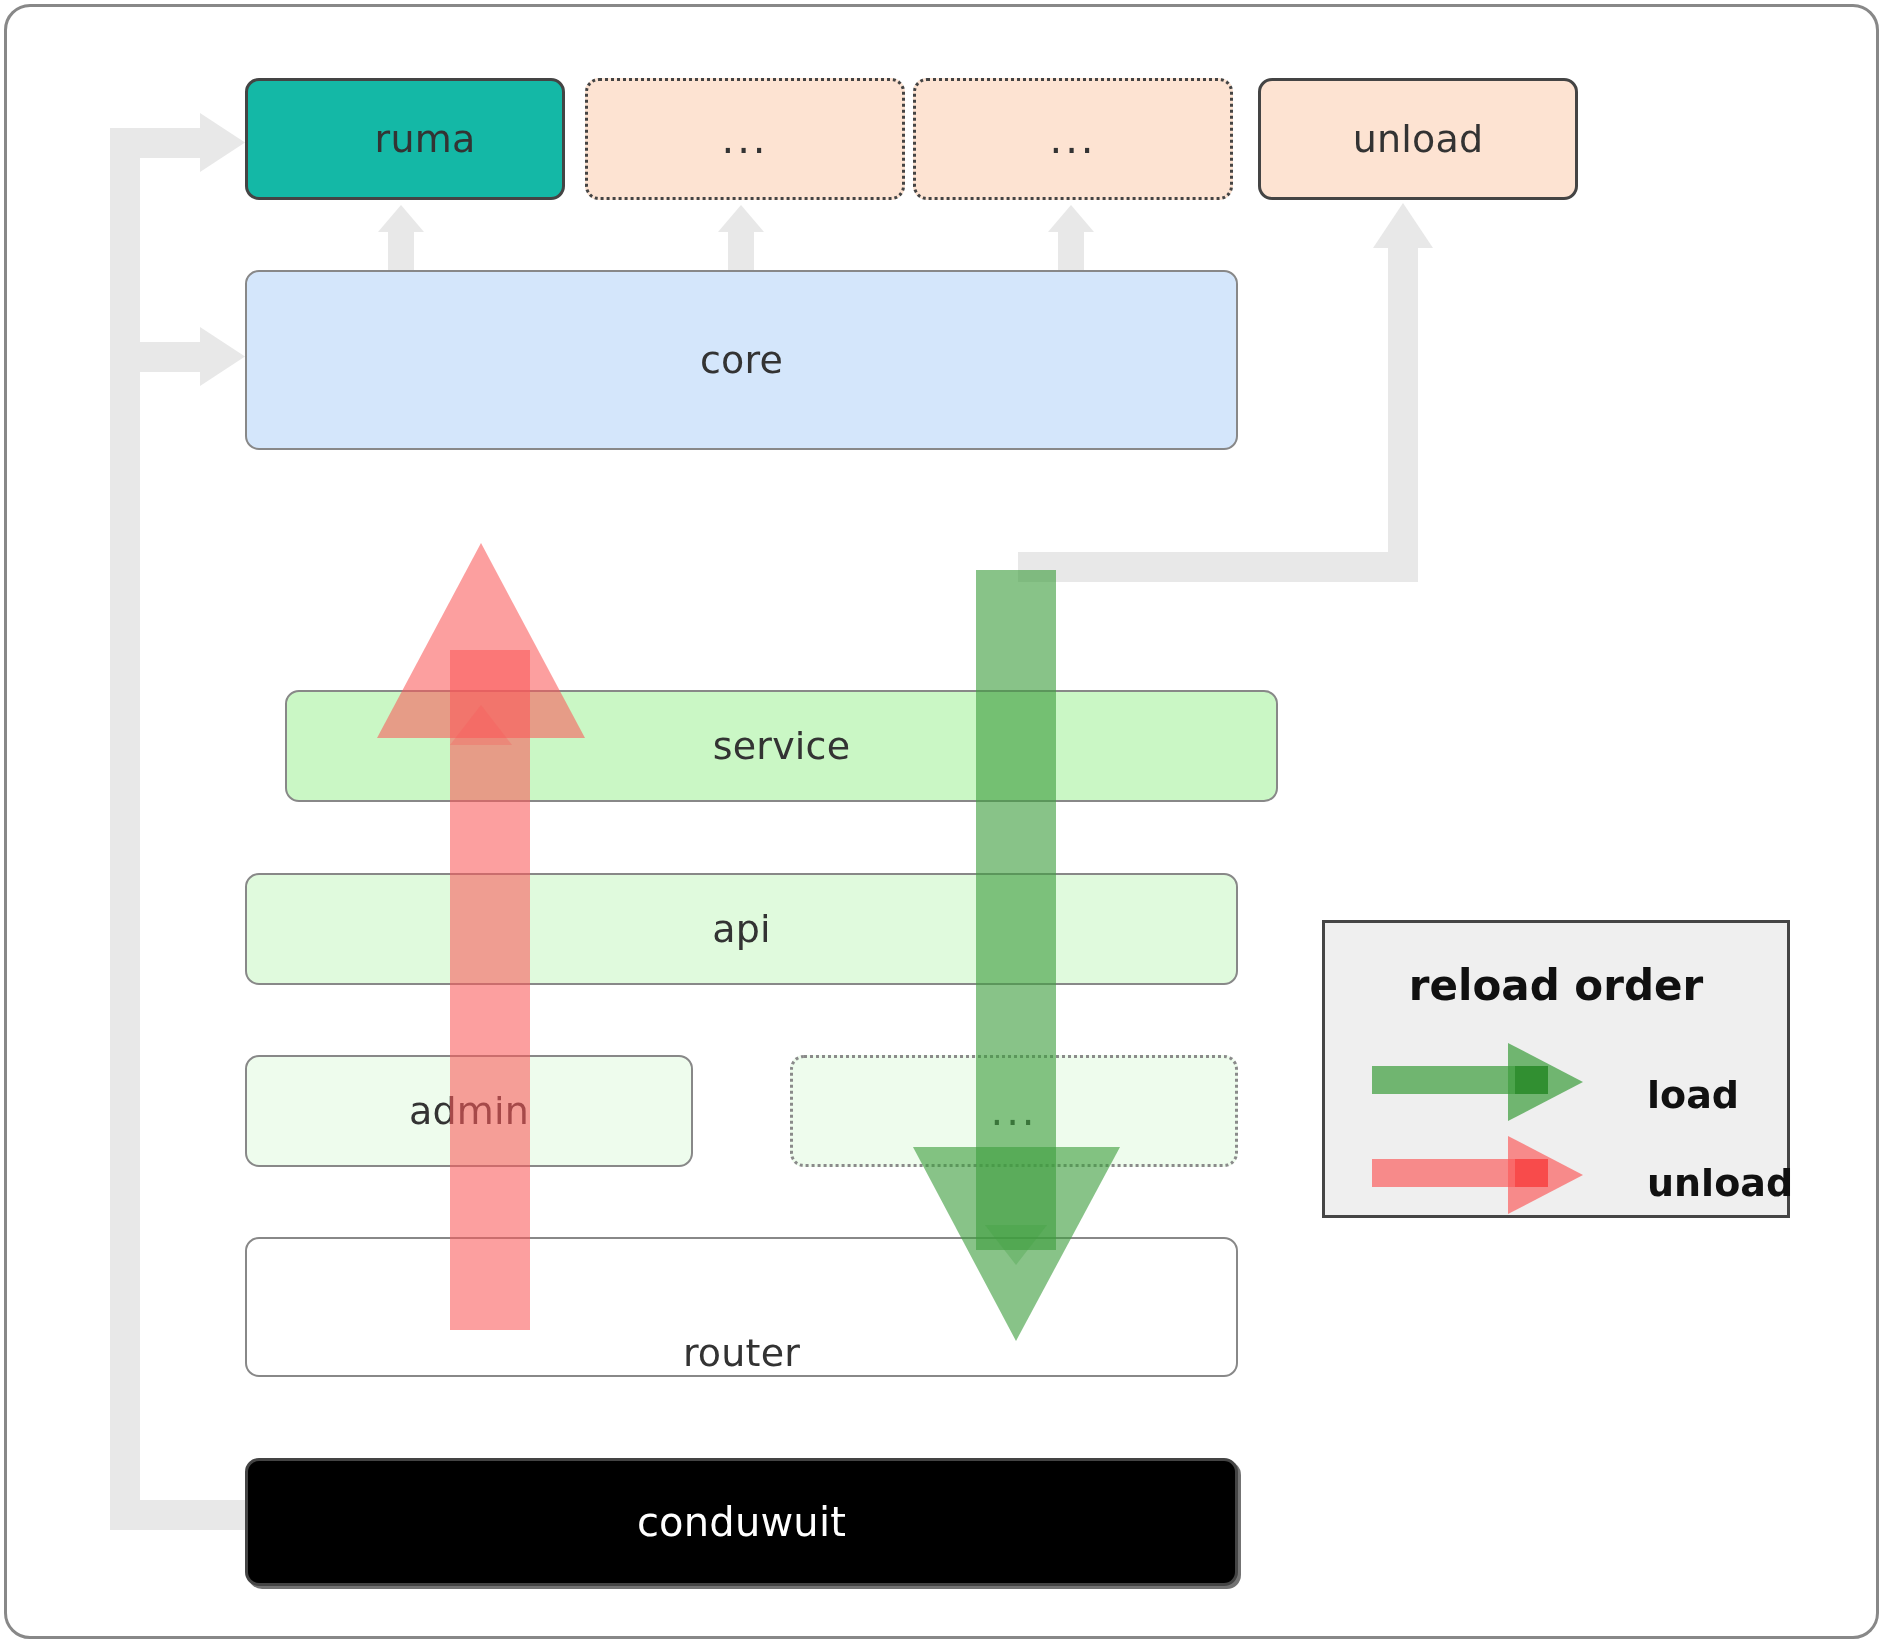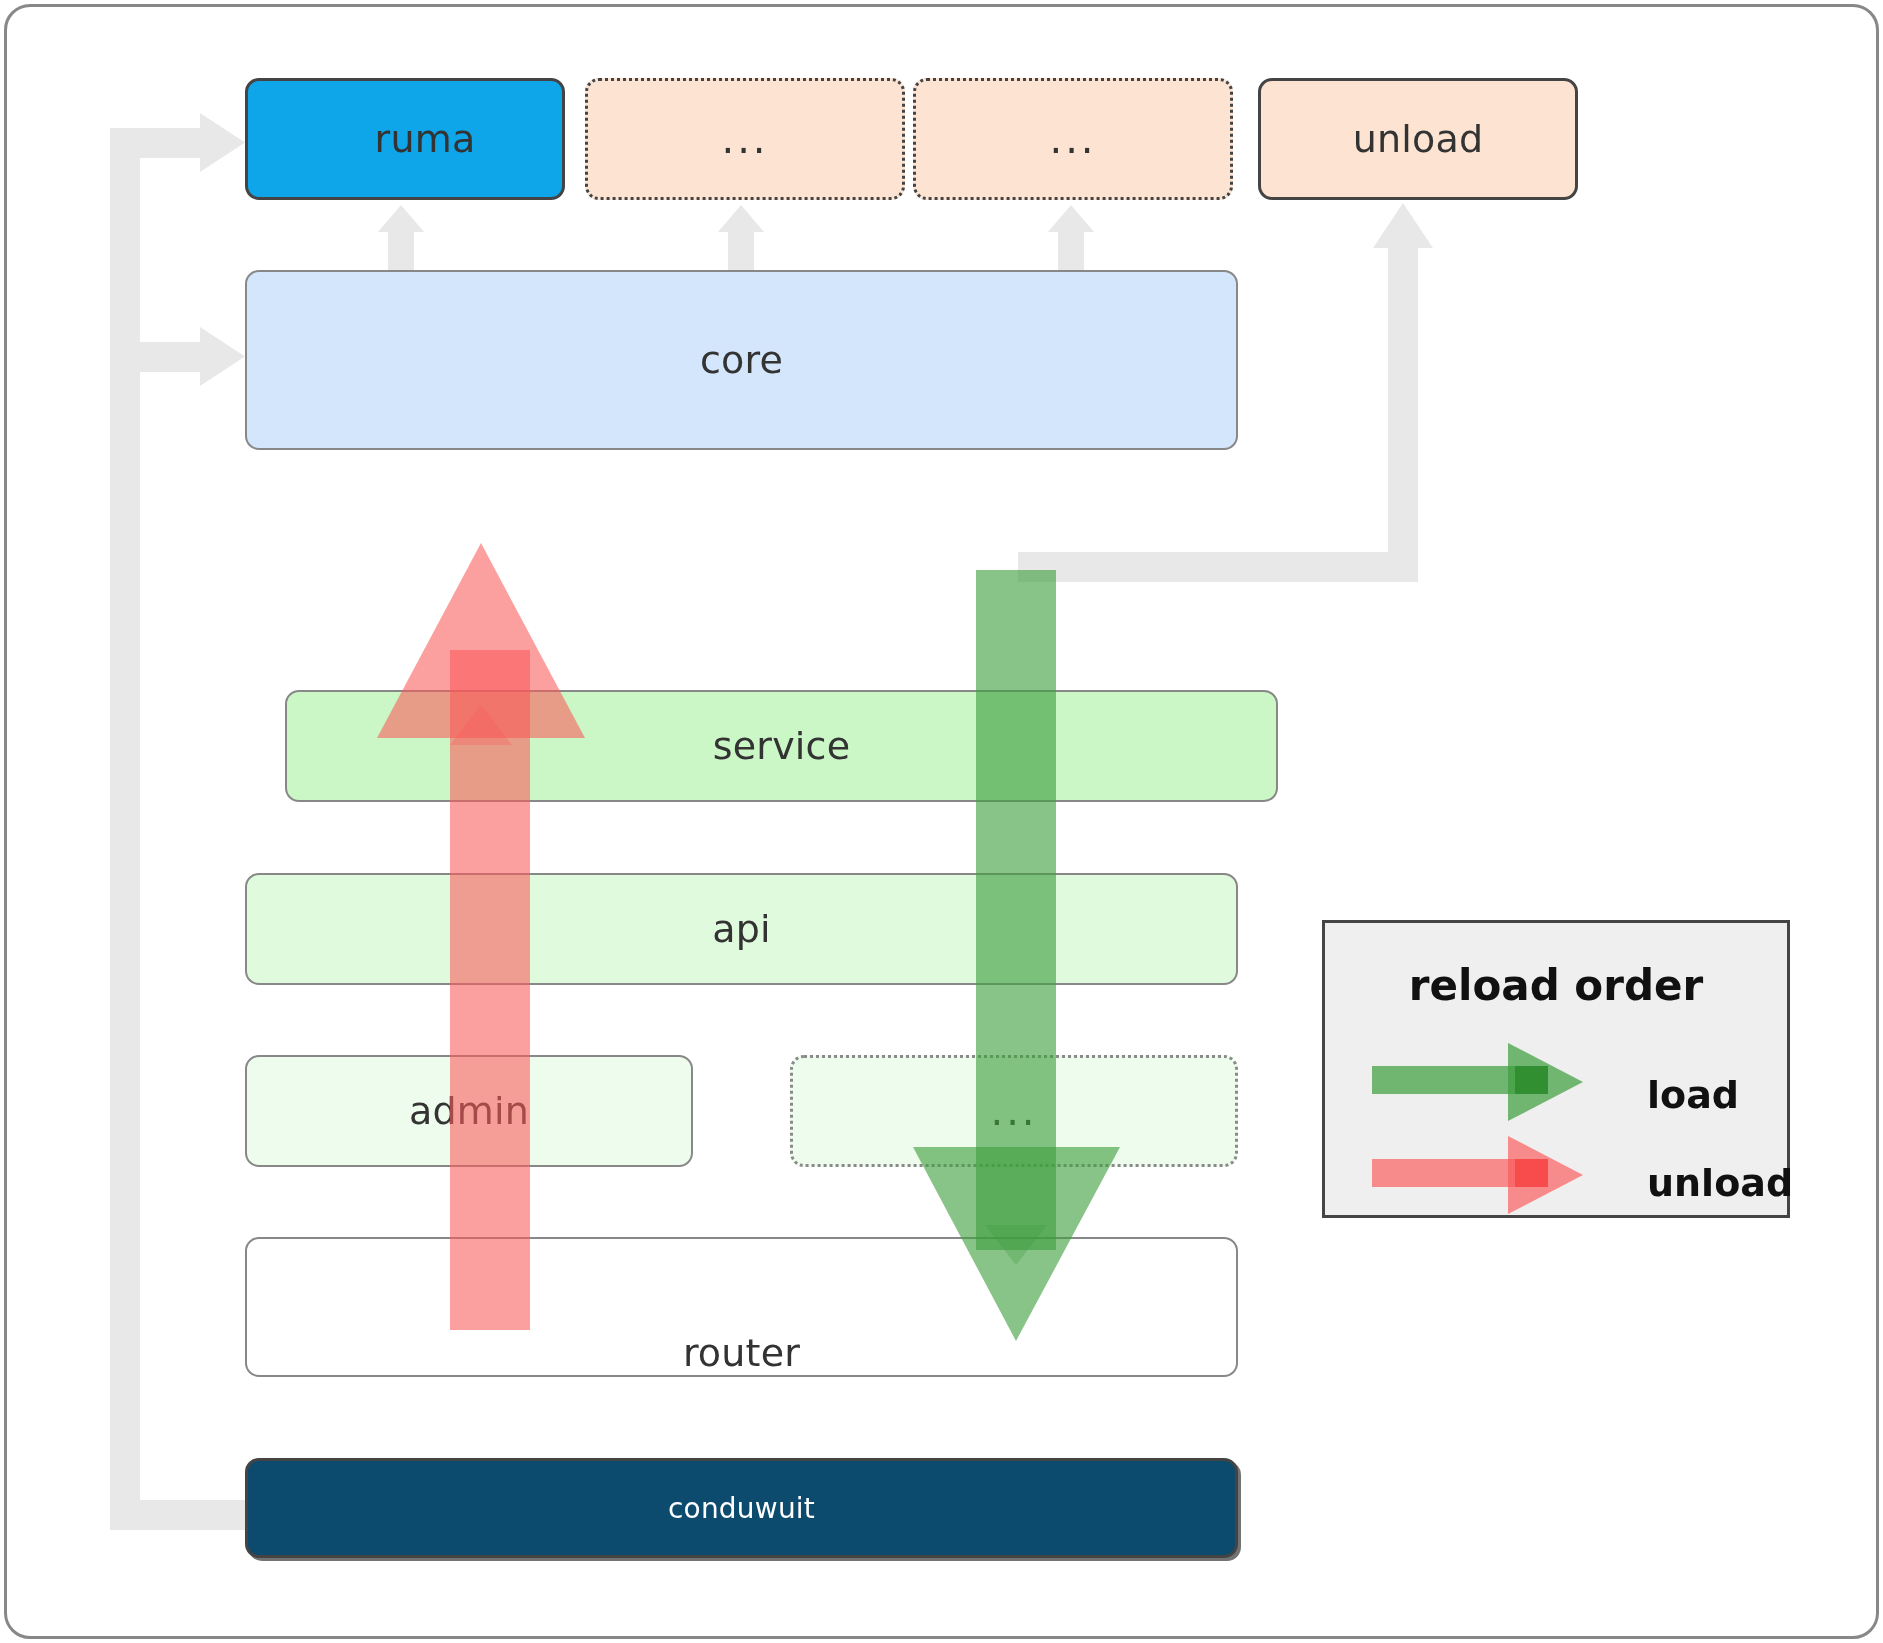--- a/index.html
+++ b/index.html
@@ -113,21 +113,21 @@
     <g fill="#e8e8e8">
       <rect x="388" y="228" width="26" height="48"></rect>
       <polygon points="378,232 401,205 424,232"></polygon>
       <rect x="728" y="228" width="26" height="48"></rect>
       <polygon points="718,232 741,205 764,232"></polygon>
       <rect x="1058" y="228" width="26" height="48"></rect>
       <polygon points="1048,232 1071,205 1094,232"></polygon>
     </g>
   </svg>
 
-  <div class="node top-row dark-border" style="left:245px;top:78px;width:320px;height:122px;background:#0ea5e9;padding-left:40px;">
+  <div class="node top-row dark-border" style="left:245px;top:78px;width:320px;height:122px;background:#14b8a6;padding-left:40px;">
     <span>ruma</span>
   </div>
 
   <div class="node top-row dotted-border" style="left:585px;top:78px;width:320px;height:122px;background:#fde3d2;">
     <span class="ellipsis">...</span>
   </div>
 
   <div class="node top-row dotted-border" style="left:913px;top:78px;width:320px;height:122px;background:#fde3d2;">
     <span class="ellipsis">...</span>
   </div>
@@ -154,21 +154,21 @@
   </div>
 
   <div class="node dotted-gray" style="left:790px;top:1055px;width:448px;height:112px;background:#eefced;">
     <span class="ellipsis">...</span>
   </div>
 
   <div class="node gray-border" style="left:245px;top:1237px;width:993px;height:140px;background:#ffffff;align-items:flex-end;">
     <span>router</span>
   </div>
 
-  <div class="node dark-border shadow-box" style="left:245px;top:1458px;width:993px;height:100px;background:#0c4a6e;color:#ffffff;font-size:28px;">
+  <div class="node dark-border shadow-box" style="left:245px;top:1458px;width:993px;height:128px;background:#000000;color:#ffffff;font-size:40px;">
     <span>conduwuit</span>
   </div>
 
   <svg class="layer front" viewBox="0 0 1883 1643">
 
     <g>
 
       <rect x="450" y="650" width="80" height="680" fill="#fa5a5a" opacity="0.58"></rect>
 
       <polygon points="481,543 585,738 377,738" fill="#fa5a5a" opacity="0.58"></polygon>

